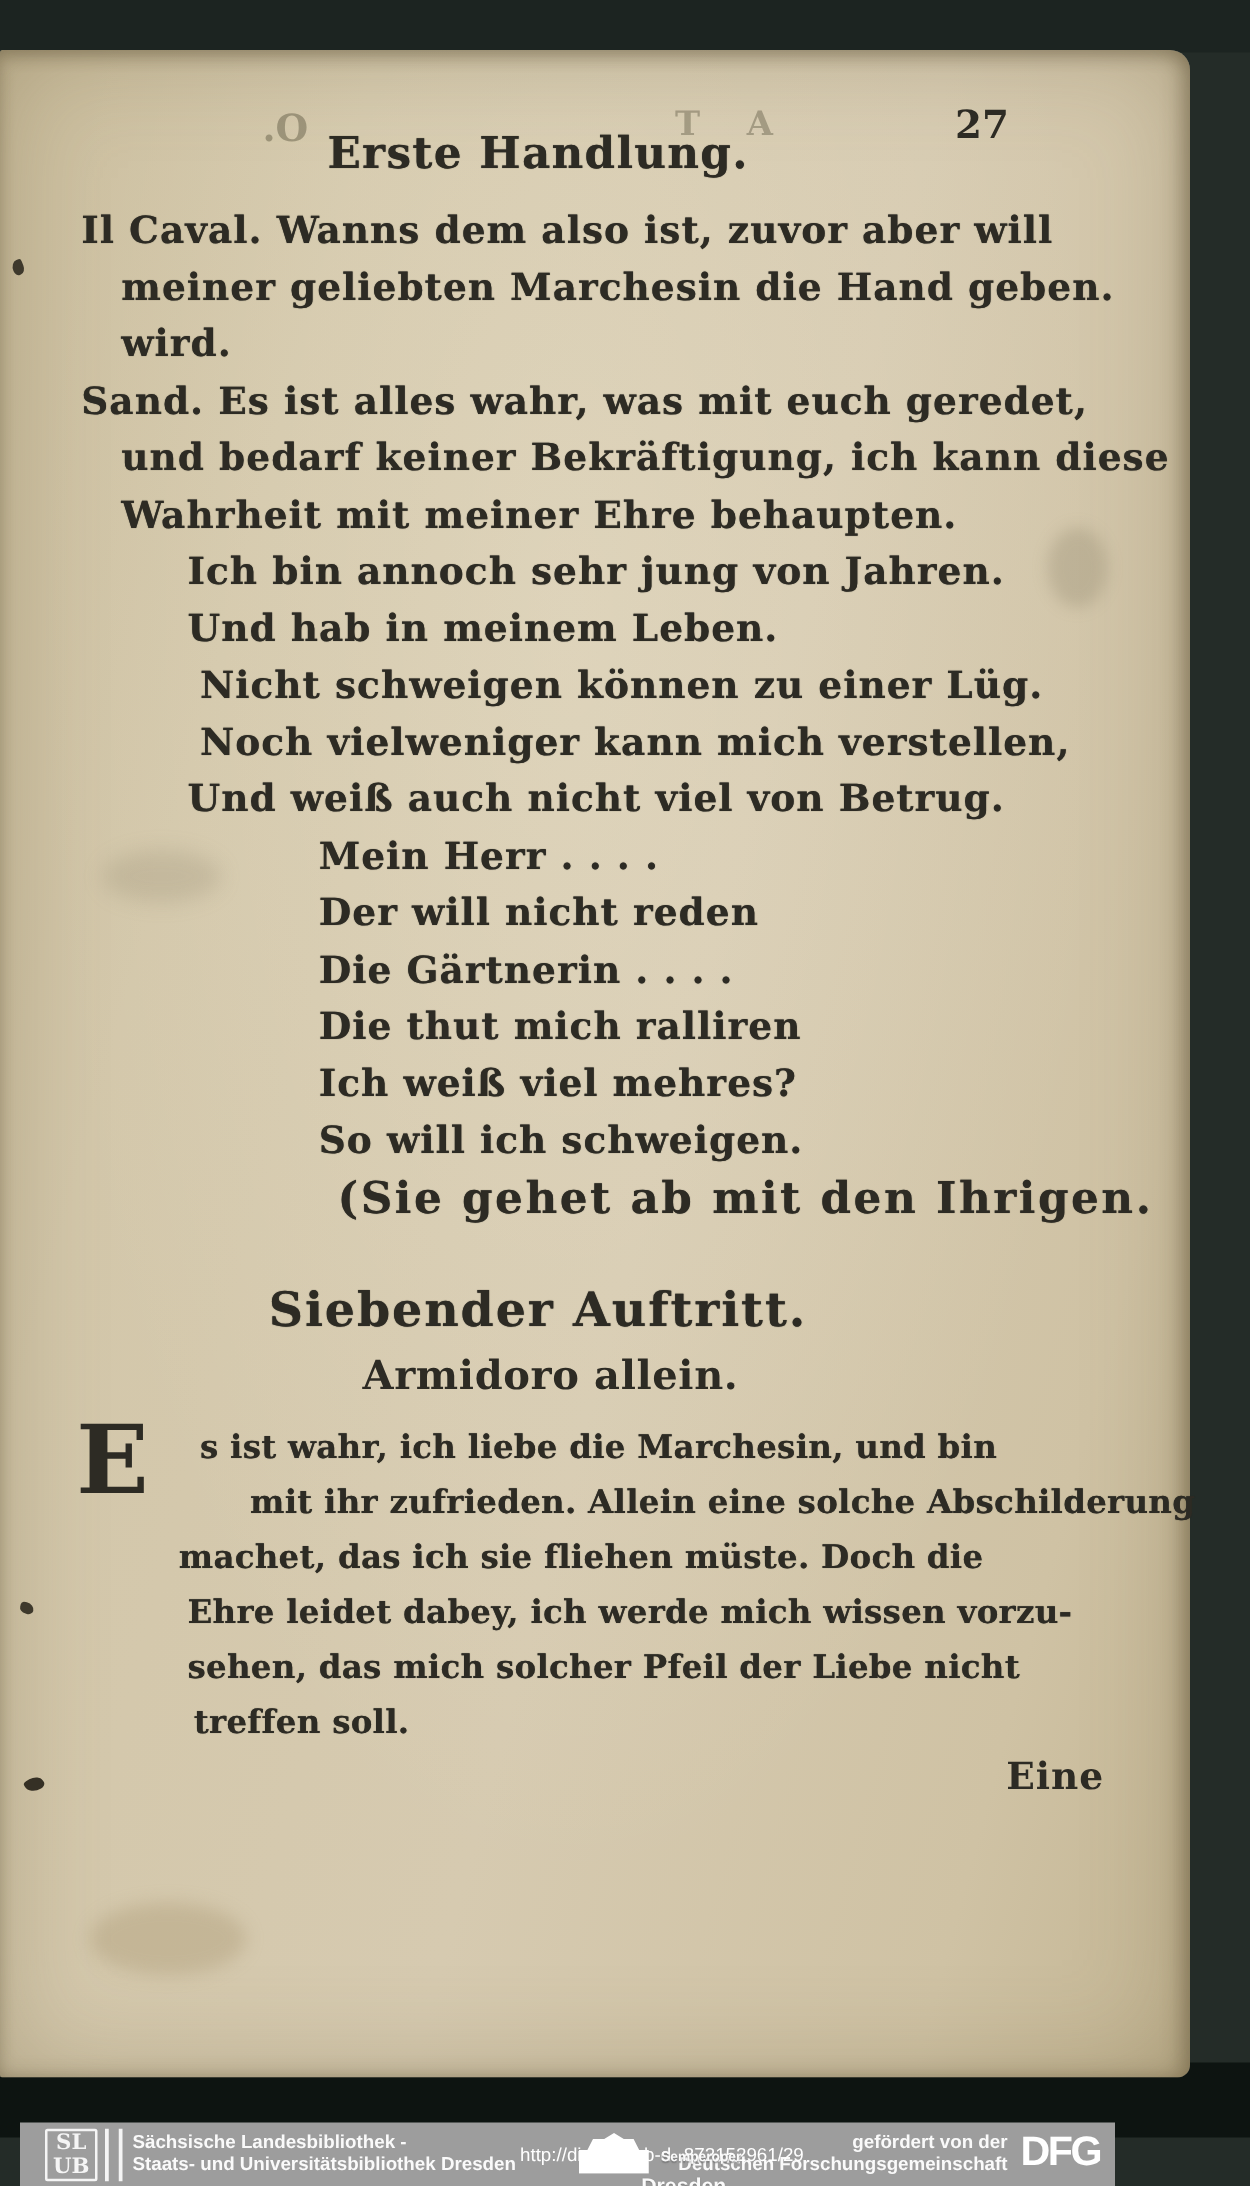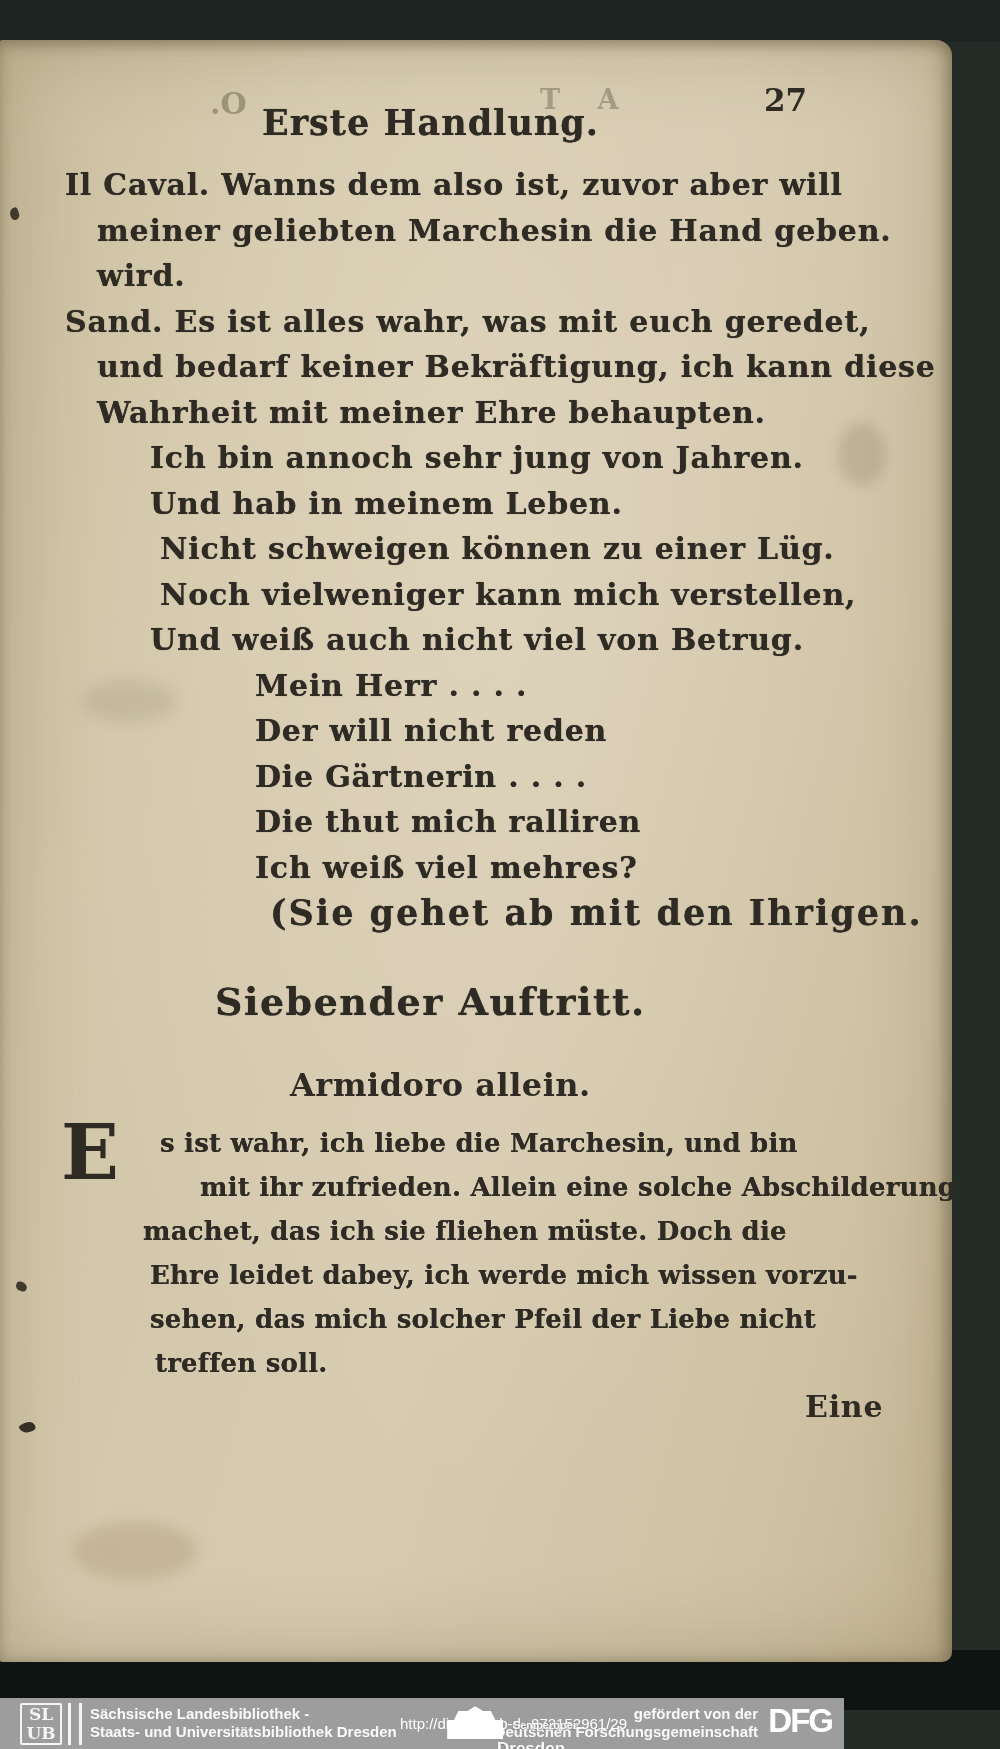--- a/index.html
+++ b/index.html
@@ -36,21 +36,21 @@
         text-shadow:0 0 .7px rgba(45,43,36,.85);}
   .l-speaker{margin-left:0;}
   .l-cont{margin-left:32px;}
   .l-verse{margin-left:85px;}
   .l-verse2{margin-left:95px;}
   .l-quote{margin-left:190px;}
   .l-stage{margin-left:205px;font-size:35px;letter-spacing:2px;line-height:50px;margin-top:-2px;}
 
   .scene-heading{margin-left:150px;margin-top:36px;font-size:38px;font-weight:bold;
       line-height:56px;letter-spacing:1.5px;text-shadow:0 0 .8px rgba(45,43,36,.9);}
-  .scene-sub{margin-left:225px;margin-top:36px;font-size:32px;font-weight:bold;line-height:38px;
+  .scene-sub{margin-left:225px;margin-top:5px;font-size:32px;font-weight:bold;line-height:38px;
       letter-spacing:.5px;}
 
   .monologue{position:relative;margin-top:17px;}
   .dropcap{position:absolute;left:-4px;top:-6px;font-size:76px;font-weight:bold;line-height:76px;}
   .pline{font-size:26px;font-weight:bold;line-height:44px;letter-spacing:.2px;
         text-shadow:0 0 .6px rgba(45,43,36,.85);}
   .p1{margin-left:95px;}
   .p2{margin-left:135px;}
   .p3{margin-left:78px;}
   .p4{margin-left:85px;}
@@ -63,22 +63,22 @@
   .speck{position:absolute;background:#3e392c;}
   .sp1{left:10px;top:168px;width:9px;height:12px;border-radius:60% 20% 50% 40%;transform:rotate(-22deg);}
   .sp2{left:16px;top:1242px;width:11px;height:9px;border-radius:30% 60% 40% 50%;transform:rotate(14deg);}
   .sp3{left:20px;top:1382px;width:15px;height:11px;border-radius:20% 60% 30% 70%;transform:rotate(-30deg);background:#353025;}
   .stain{position:absolute;border-radius:50%;}
   .st1{left:72px;top:1482px;width:125px;height:58px;background:rgba(158,138,98,.30);filter:blur(7px);}
   .st2{left:838px;top:382px;width:48px;height:64px;background:rgba(122,112,86,.24);filter:blur(6px);}
   .st3{left:82px;top:640px;width:95px;height:42px;background:rgba(132,122,96,.20);filter:blur(8px);}
 
   
-  .footer{position:absolute;left:0;bottom:0;width:844px;height:51px;background:#9d9d9d;z-index:5;
-      font-family:"Liberation Sans", sans-serif;color:#fafafa;}
+  .footer{position:absolute;left:16px;bottom:0;width:844px;height:51px;background:#9d9d9d;z-index:5;
+      font-family:"Liberation Sans", sans-serif;color:#fafafa;padding-left:32px;}
   .slub-box{position:absolute;left:20px;top:5px;width:38px;height:38px;border:2px solid #f5f5f5;
       border-radius:2px;text-align:center;font-family:"DejaVu Serif",serif;font-weight:bold;
       font-size:17px;line-height:19px;color:#f5f5f5;}
   .slub-bars{position:absolute;left:68px;top:5px;width:8px;height:42px;
       border-left:3px solid #f5f5f5;border-right:3px solid #f5f5f5;}
   .lib-name{position:absolute;left:90px;top:7px;font-size:15px;font-weight:bold;line-height:18px;}
 
   .f-center{position:absolute;left:400px;top:7px;font-size:15px;line-height:19px;}
   .u{position:relative;z-index:1;color:#ffffff;}
   .blob{display:inline-block;width:56px;height:34px;background:#ffffff;vertical-align:-10px;
@@ -117,20 +117,21 @@
         <div class="line l-verse">Ich bin annoch sehr jung von Jahren.</div>
         <div class="line l-verse">Und hab in meinem Leben.</div>
         <div class="line l-verse2">Nicht schweigen können zu einer Lüg.</div>
         <div class="line l-verse2">Noch vielweniger kann mich verstellen,</div>
         <div class="line l-verse">Und weiß auch nicht viel von Betrug.</div>
         <div class="line l-quote">Mein Herr . . . .</div>
         <div class="line l-quote">Der will nicht reden</div>
         <div class="line l-quote">Die Gärtnerin . . . .</div>
         <div class="line l-quote">Die thut mich ralliren</div>
         <div class="line l-quote">Ich weiß viel mehres?</div>
+        <div class="line l-quote">So will ich schweigen.</div>
         <div class="line l-stage">(Sie gehet ab mit den Ihrigen.</div>
       </div>
 
     <div class="scene-heading">Siebender Auftritt.</div>
     <div class="scene-sub">Armidoro allein.</div>
 
     <div class="monologue">
       <span class="dropcap">E</span>
       <div id="para-lines">
           <div class="pline p1">s ist wahr, ich liebe die Marchesin, und bin</div>

